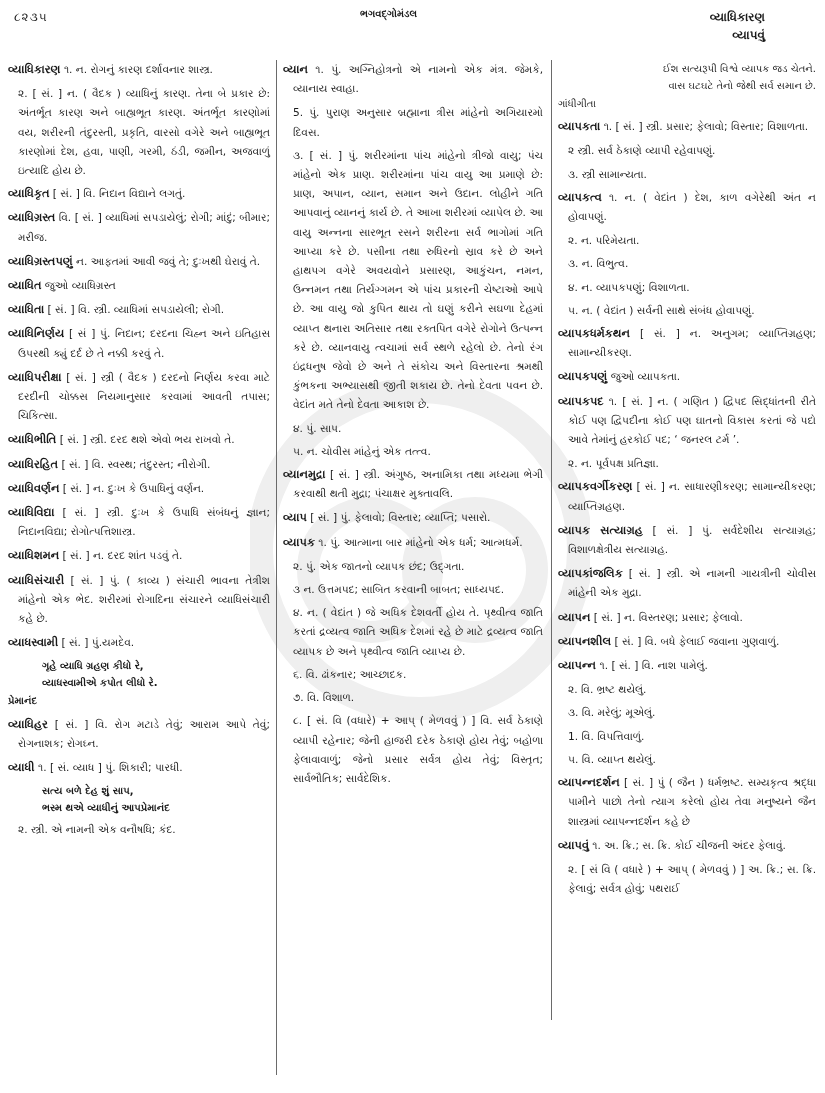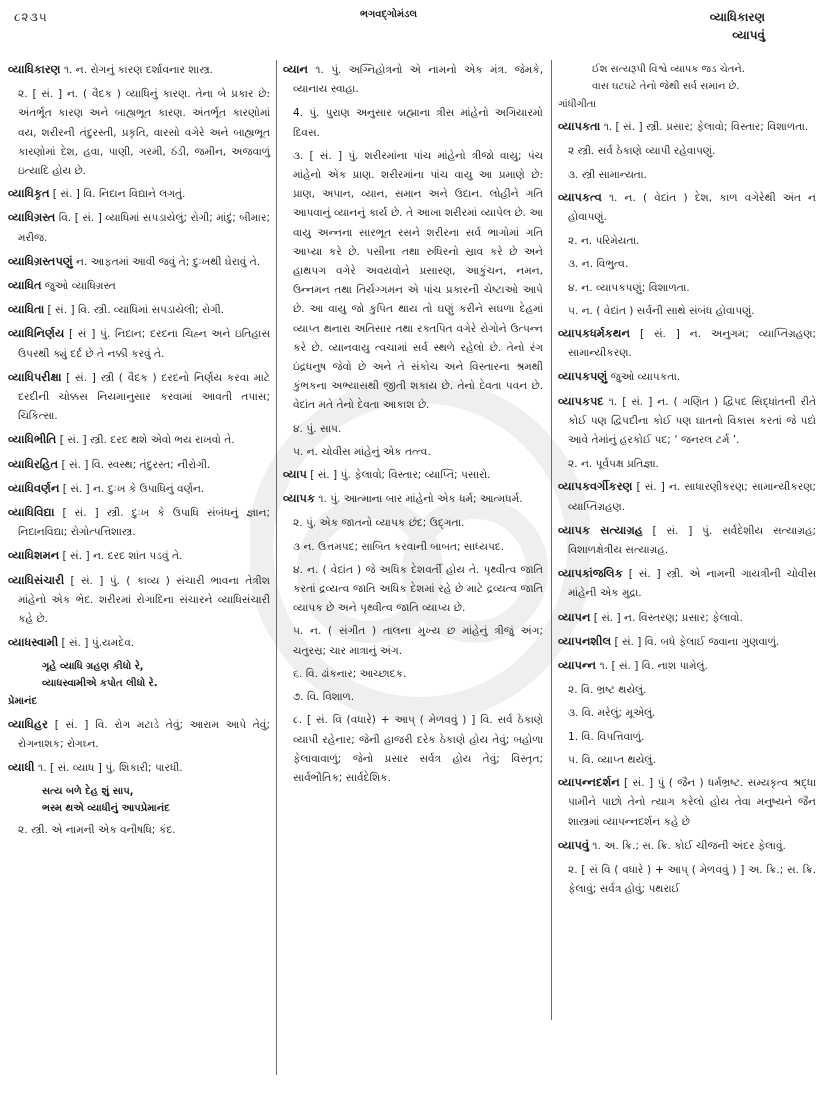--- a/index.html
+++ b/index.html
@@ -22,21 +22,21 @@
   .col-1 { left: 8px; width: 262px; }
   .col-2 { left: 283px; width: 260px; }
   .col-3 { left: 558px; width: 258px; }
   .divider { position: absolute; top: 60px; width: 1px; background: #6a6a6a; }
   .div-1 { left: 276px; height: 1015px; }
   .div-2 { left: 551px; height: 960px; }
   .entry { margin: 0 0 5px 0; padding-left: 10px; text-indent: -10px; text-align: justify; }
   .sense { margin: 0 0 4px 0; padding-left: 10px; text-indent: 0; text-align: justify; }
   .hw { font-weight: bold; font-size: 11.4px; }
   .quote { padding-left: 34px; font-size: 10px; font-weight: bold; line-height: 17px; margin: 0; }
-  .quote.light { font-weight: normal; }
+  .quote.light { font-weight: normal; text-align: right; }
   .attrib { text-align: left; font-size: 10px; font-weight: bold; margin: 0 0 4px 0; }
   .attrib.light { font-weight: normal; }
   .quote-row { display: flex; justify-content: flex-start; padding-left: 34px; font-size: 10px; font-weight: bold; line-height: 17px; margin: 0 0 4px 0; }
 </style>
 </head>
 <body>
 
 <div class="page">
 
   <svg class="watermark" viewBox="0 0 340 340">
@@ -81,30 +81,30 @@
       <p class="entry"><span class="hw">વ્યાધી</span><span> ૧. [ સં. વ્યાધ ] પું. શિકારી; પારધી.</span></p>
       <p class="quote">સત્ય બળે દેહ શું સાપ,</p>
       <div class="quote-row">
         <span>ભસ્મ થએ વ્યાધીનું આપ</span>
         <span>પ્રેમાનંદ</span>
       </div>
       <p class="sense">૨. સ્ત્રી. એ નામની એક વનૌષધિ; કંદ.</p>
     </div>
   <div class="col col-2">
       <p class="entry"><span class="hw">વ્યાન</span><span> ૧. પું. અગ્નિહોત્રનો એ નામનો એક મંત્ર. જેમકે, વ્યાનાય સ્વાહા.</span></p>
-      <p class="sense">4. પું. પુરાણ અનુસાર બ્રહ્માના ત્રીસ માંહેનો અગિયારમો દિવસ.</p>
+      <p class="sense">5. પું. પુરાણ અનુસાર બ્રહ્માના ત્રીસ માંહેનો અગિયારમો દિવસ.</p>
       <p class="sense">૩. [ સં. ] પું. શરીરમાંના પાંચ માંહેનો ત્રીજો વાયુ; પંચ માંહેનો એક પ્રાણ. શરીરમાંના પાંચ વાયુ આ પ્રમાણે છે: પ્રાણ, અપાન, વ્યાન, સમાન અને ઉદાન. લોહીને ગતિ આપવાનું વ્યાનનું કાર્ય છે. તે આખા શરીરમાં વ્યાપેલ છે. આ વાયુ અન્નના સારભૂત રસને શરીરના સર્વ ભાગોમાં ગતિ આપ્યા કરે છે. પસીના તથા રુધિરનો સ્રાવ કરે છે અને હાથપગ વગેરે અવયવોને પ્રસારણ, આકુંચન, નમન, ઉન્નમન તથા તિર્યગ્ગમન એ પાંચ પ્રકારની ચેષ્ટાઓ આપે છે. આ વાયુ જો કુપિત થાય તો ઘણું કરીને સઘળા દેહમાં વ્યાપ્ત થનારા અતિસાર તથા રક્તપિત વગેરે રોગોને ઉત્પન્ન કરે છે. વ્યાનવાયુ ત્વચામાં સર્વ સ્થળે રહેલો છે. તેનો રંગ ઇંદ્રધનુષ જેવો છે અને તે સંકોચ અને વિસ્તારના શ્રમથી કુંભકના અભ્યાસથી જીતી શકાય છે. તેનો દેવતા પવન છે. વેદાંત મતે તેનો દેવતા આકાશ છે.</p>
       <p class="sense">૪. પું. સાપ.</p>
       <p class="sense">૫. ન. ચોવીસ માંહેનું એક તત્ત્વ.</p>
+      <p class="entry"><span class="hw">વ્યાનમુદ્રા</span><span> [ સં. ] સ્ત્રી. અંગુષ્ઠ, અનામિકા તથા મધ્યમા ભેગી કરવાથી થતી મુદ્રા; પંચાક્ષર મુક્તાવલિ.</span></p>
       <p class="entry"><span class="hw">વ્યાપ</span><span> [ સં. ] પું. ફેલાવો; વિસ્તાર; વ્યાપ્તિ; પસારો.</span></p>
       <p class="entry"><span class="hw">વ્યાપક</span><span> ૧. પું. આત્માના બાર માંહેનો એક ધર્મ; આત્મધર્મ.</span></p>
       <p class="sense">૨. પું. એક જાતનો વ્યાપક છંદ; ઉદ્ગતા.</p>
       <p class="sense">૩ ન. ઉત્તમપદ; સાબિત કરવાની બાબત; સાધ્યપદ.</p>
       <p class="sense">૪. ન. ( વેદાંત ) જે અધિક દેશવર્તી હોય તે. પૃથ્વીત્વ જાતિ કરતાં દ્રવ્યત્વ જાતિ અધિક દેશમાં રહે છે માટે દ્રવ્યત્વ જાતિ વ્યાપક છે અને પૃથ્વીત્વ જાતિ વ્યાપ્ય છે.</p>
-      <p class="sense">૫. ન. ( સંગીત ) તાલના મુખ્ય છ માંહેનું ત્રીજું અંગ; ચતુરસ્ર; ચાર માત્રાનું અંગ.</p>
       <p class="sense">૬. વિ. ઢાંકનાર; આચ્છાદક.</p>
       <p class="sense">૭. વિ. વિશાળ.</p>
       <p class="sense">૮. [ સં. વિ (વધારે) + આપ્ ( મેળવવું ) ] વિ. સર્વ ઠેકાણે વ્યાપી રહેનાર; જેની હાજરી દરેક ઠેકાણે હોય તેવું; બહોળા ફેલાવાવાળું; જેનો પ્રસાર સર્વત્ર હોય તેવું; વિસ્તૃત; સાર્વભૌતિક; સાર્વદેશિક.</p>
     </div>
   <div class="col col-3">
       <p class="quote light">ઈશ સત્યરૂપી વિશ્વે વ્યાપક જડ ચેતને.</p>
       <p class="quote light">વાસ ઘટઘટે તેનો જેથી સર્વ સમાન છે.</p>
       <p class="attrib light">ગાંધીગીતા</p>
       <p class="entry"><span class="hw">વ્યાપકતા</span><span> ૧. [ સં. ] સ્ત્રી. પ્રસાર; ફેલાવો; વિસ્તાર; વિશાળતા.</span></p>
       <p class="sense">૨ સ્ત્રી. સર્વ ઠેકાણે વ્યાપી રહેવાપણું.</p>

